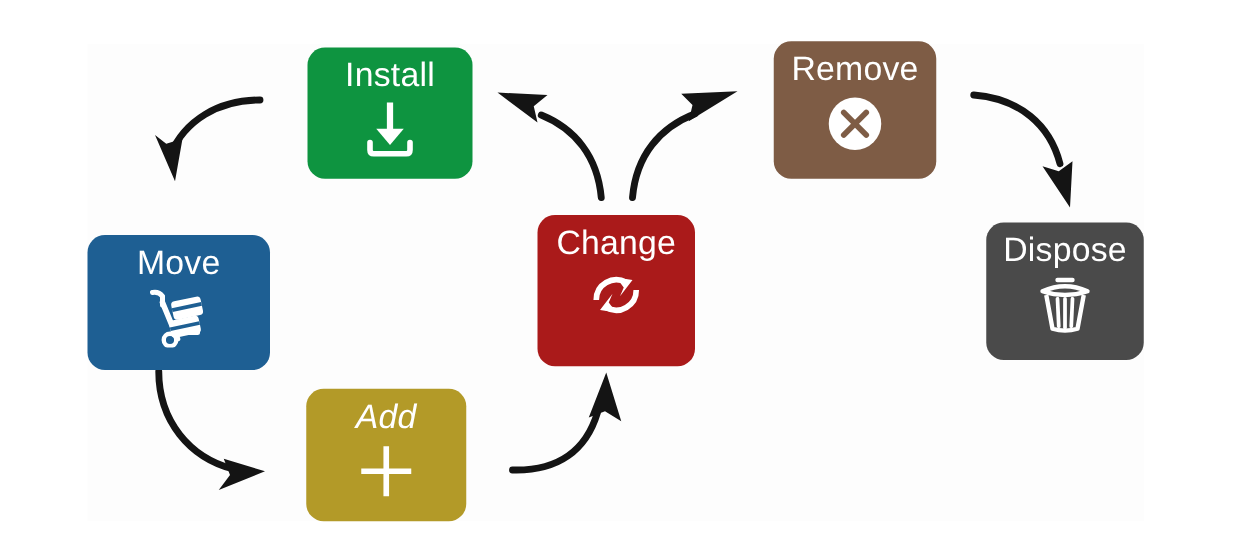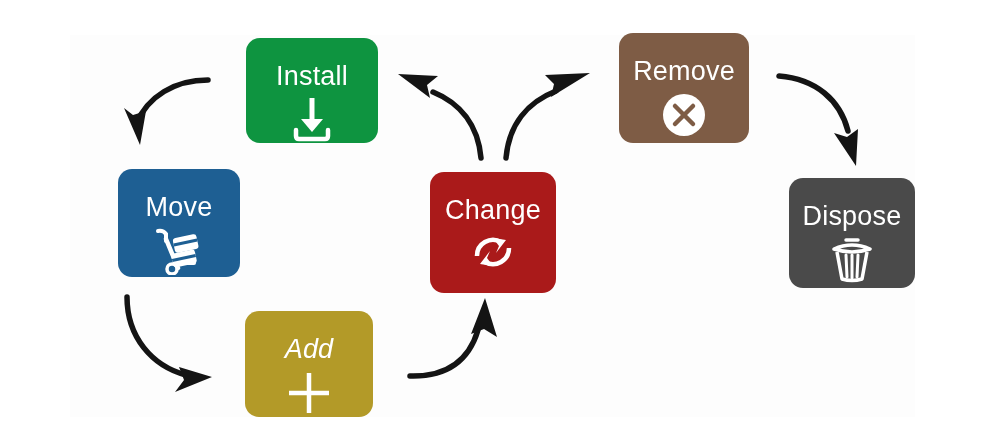--- a/index.html
+++ b/index.html
@@ -25,39 +25,39 @@
   }
   .node {
     position: absolute;
     border-radius: 14px;
     display: flex;
     flex-direction: column;
     align-items: center;
     justify-content: flex-start;
     color: #ffffff;
     box-sizing: border-box;
-    padding-top: 22px;
+    padding-top: 6px;
   }
   .node-label {
     font-size: 27px;
     line-height: 32px;
     letter-spacing: 0.2px;
     color: #ffffff;
     white-space: nowrap;
     font-weight: 400;
   }
   .node-icon {
     display: block;
     margin-top: 2px;
   }
   .node-icon svg { display: block; }
 
   
   #node-install { left: 246px; top: 38px;  width: 132px; height: 105px; }
-  #node-move    { left: 70px;  top: 169px; width: 122px; height: 108px; margin-left: 48px; }
+  #node-move    { left: 70px;  top: 188px; width: 146px; height: 108px; }
   #node-add     { left: 245px; top: 311px; width: 128px; height: 106px; font-style: italic; }
   #node-change  { left: 430px; top: 172px; width: 126px; height: 121px; }
   #node-remove  { left: 619px; top: 33px;  width: 130px; height: 110px; }
   #node-dispose { left: 789px; top: 178px; width: 126px; height: 110px; }
 
   #arrows {
     position: absolute;
     left: 0; top: 0;
     width: 986px;
     height: 441px;

